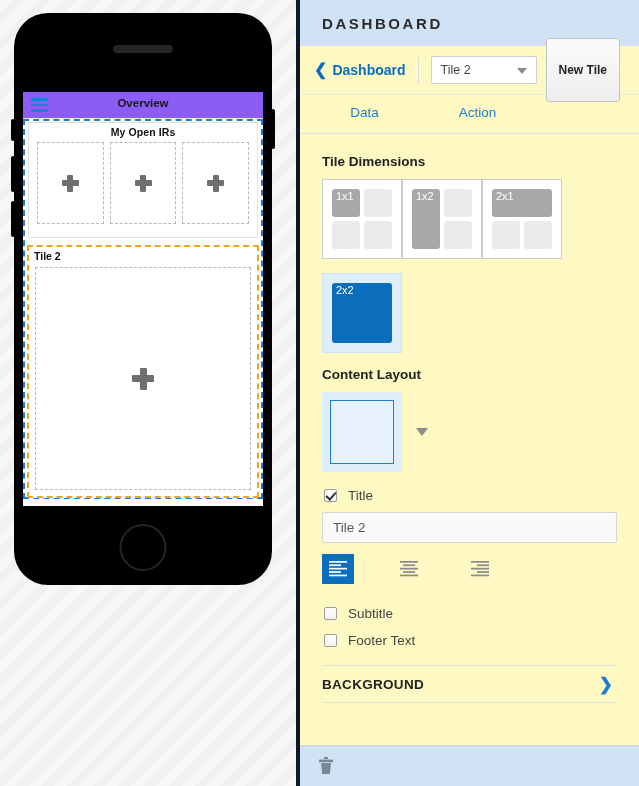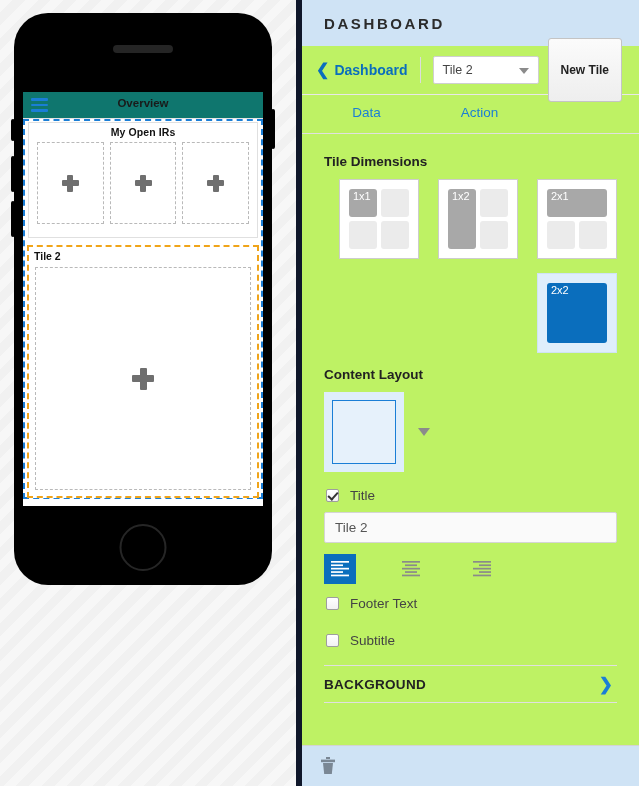--- a/index.html
+++ b/index.html
@@ -36,21 +36,21 @@
   .btn-mute{top:106px;height:22px;}
   .btn-vol-up{top:143px;height:36px;}
   .btn-vol-dn{top:188px;height:36px;}
   .btn-power{position:absolute;right:-3px;top:96px;width:4px;height:40px;background:#000;border-radius:2px;}
 
   .screen{
     position:absolute;left:9px;top:79px;width:240px;height:414px;
     background:#ffffff;overflow:hidden;
   }
   .screen-header{
-    position:relative;height:26px;background:#0f766e;
+    position:relative;height:26px;background:#8b5cf6;
     border-bottom:1px solid #e2e2e2;
   }
   .hamburger{
     position:absolute;left:8px;top:6px;width:17px;height:14px;
   }
   .hamburger span{
     display:block;height:2.6px;background:#1a7ed6;margin-bottom:3px;border-radius:1px;
   }
   .screen-title{
     position:absolute;left:0;right:0;top:5px;text-align:center;
@@ -102,21 +102,21 @@
   }
   .tile-drop{
     position:absolute;left:6px;right:6px;top:20px;bottom:6px;
     border:1px dashed #b9b9b9;box-sizing:border-box;
     display:flex;align-items:center;justify-content:center;
   }
 
   
   .panel{
     position:absolute;left:296px;top:0;width:343px;height:786px;
-    background:#bef264;border-left:6px solid #0f172a;box-sizing:border-box;
+    background:#fef9c3;border-left:4px solid #0f172a;box-sizing:border-box;
   }
   .panel-header{
     height:46px;background:#cfe3f5;display:flex;align-items:center;
     padding-left:22px;box-sizing:border-box;
   }
   .panel-header .ttl{
     font-size:15px;font-weight:bold;color:#2b2b2b;letter-spacing:2.6px;
   }
   .subbar{
     height:49px;display:flex;align-items:center;padding:0 12px 0 14px;
@@ -158,21 +158,21 @@
   .tab.active::after{
     content:"";position:absolute;left:6px;right:6px;bottom:-1px;height:3px;
     background:#0a6ebd;
   }
 
   .content{padding:20px 22px 13px 22px;}
   .sec-title{
     font-size:13.5px;font-weight:bold;color:#222;margin:0 0 10px 0;
   }
 
-  .dim-row{display:flex;gap:19px;margin-bottom:14px;justify-content:flex-end;}
+  .dim-row{display:flex;margin-bottom:14px;}
   .dim-opt{
     width:80px;height:80px;border:1px solid #cccccc;background:#fff;
     box-sizing:border-box;padding:9px;cursor:pointer;position:relative;
   }
   .dim-opt.selected{border-color:#cfe3f5;background:#dfeefb;}
   .mini-grid{position:relative;width:100%;height:100%;}
   .cellbox{position:absolute;background:#ebebeb;border-radius:3px;}
   .cellbox.on{background:#a8a8a8;}
   .cellbox.blue{background:#0a6ebd;}
   .cellbox .lbl{
@@ -423,28 +423,28 @@
               <rect x="0" y="0" width="18" height="1.7"></rect>
               <rect x="6" y="3.4" width="12" height="1.7"></rect>
               <rect x="0" y="6.8" width="18" height="1.7"></rect>
               <rect x="6" y="10.2" width="12" height="1.7"></rect>
               <rect x="0" y="13.6" width="18" height="1.7"></rect>
             </g>
           </svg>
         </div>
       </div>
 
+      <div class="chk-row tight" style="margin-top:22px;">
+        <div class="chk"></div>
+        <div class="chk-lbl">Subtitle</div>
+      </div>
+
       <div class="chk-row tight">
         <div class="chk"></div>
         <div class="chk-lbl">Footer Text</div>
-      </div>
-
-      <div class="chk-row tight" style="margin-top:22px;">
-        <div class="chk"></div>
-        <div class="chk-lbl">Subtitle</div>
       </div>
 
       <div class="bg-section">
         <div class="bg-row">
           <span class="lbl">BACKGROUND</span>
           <span class="chev">❯</span>
         </div>
       </div>
 
     </div>

